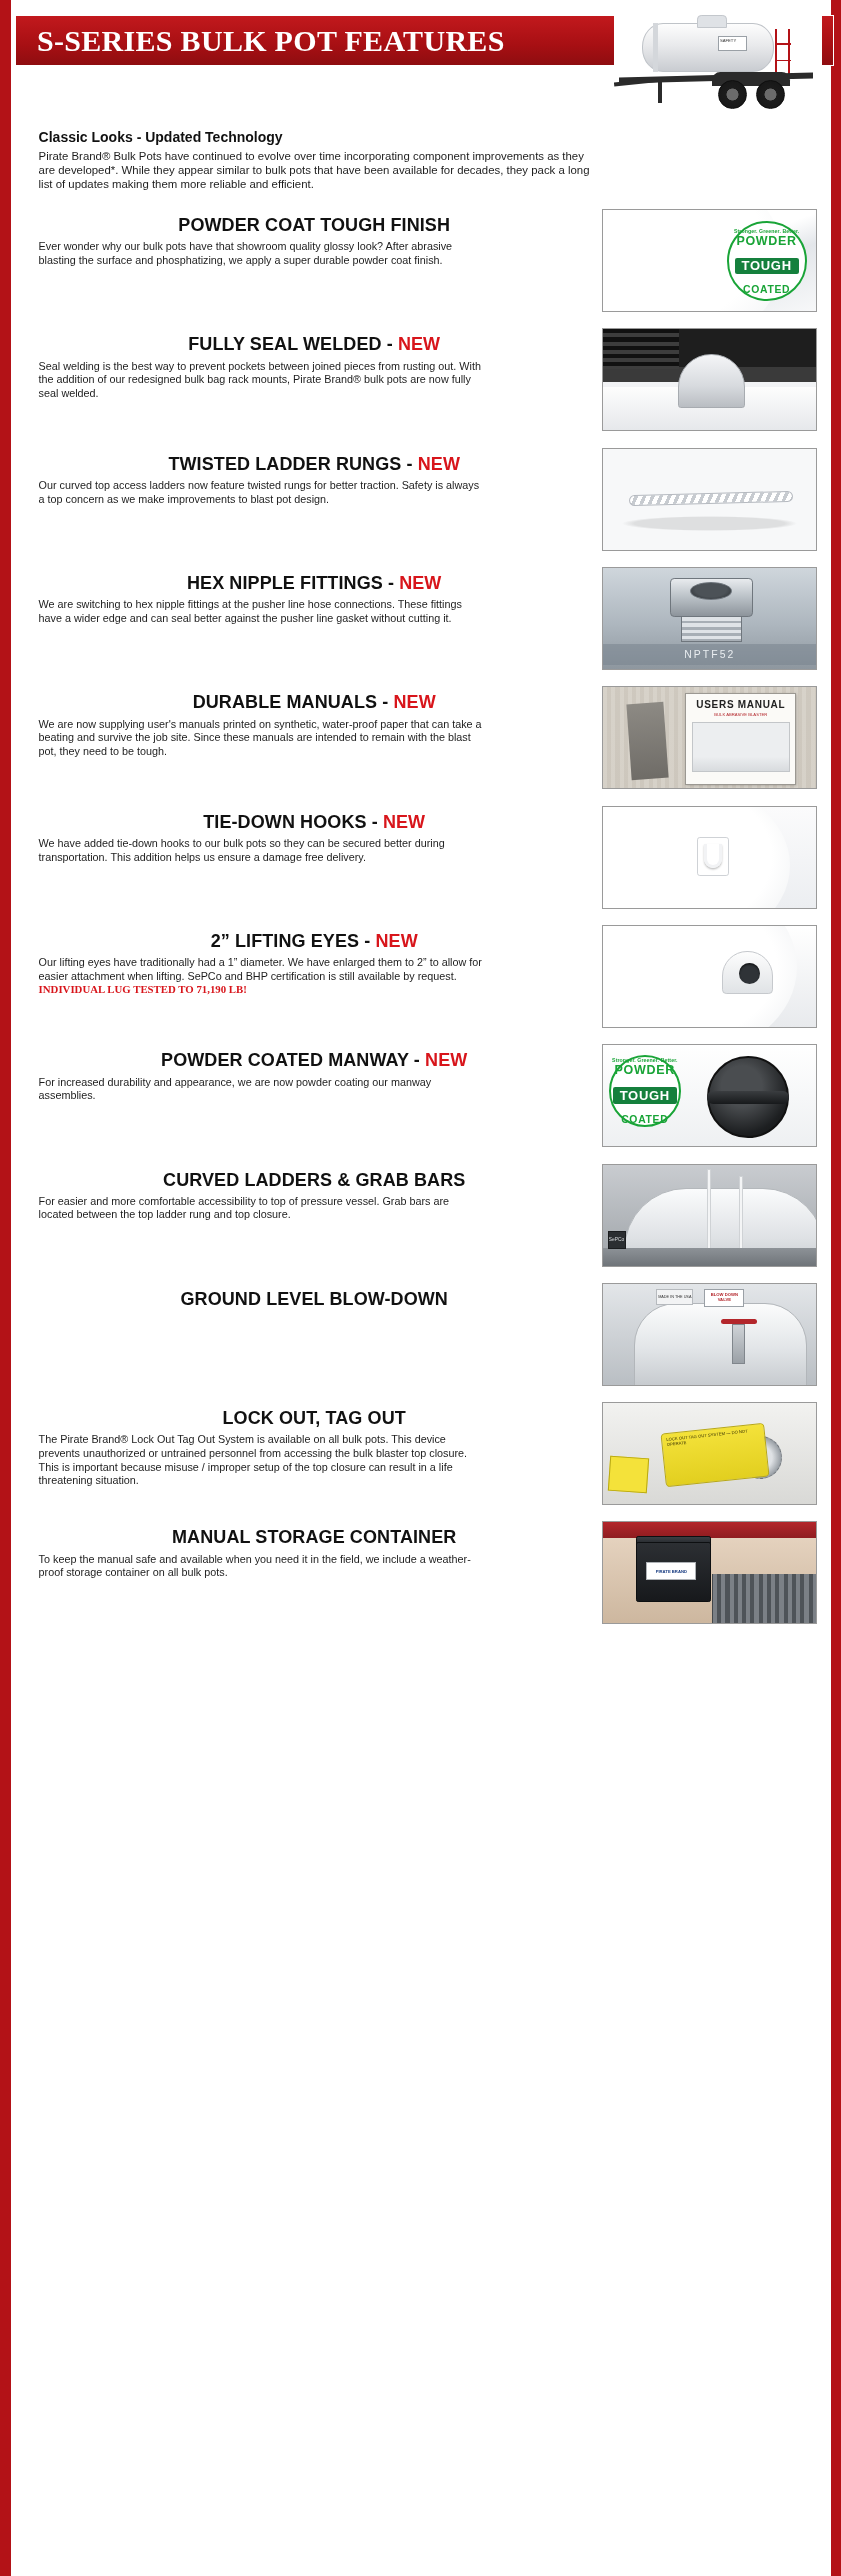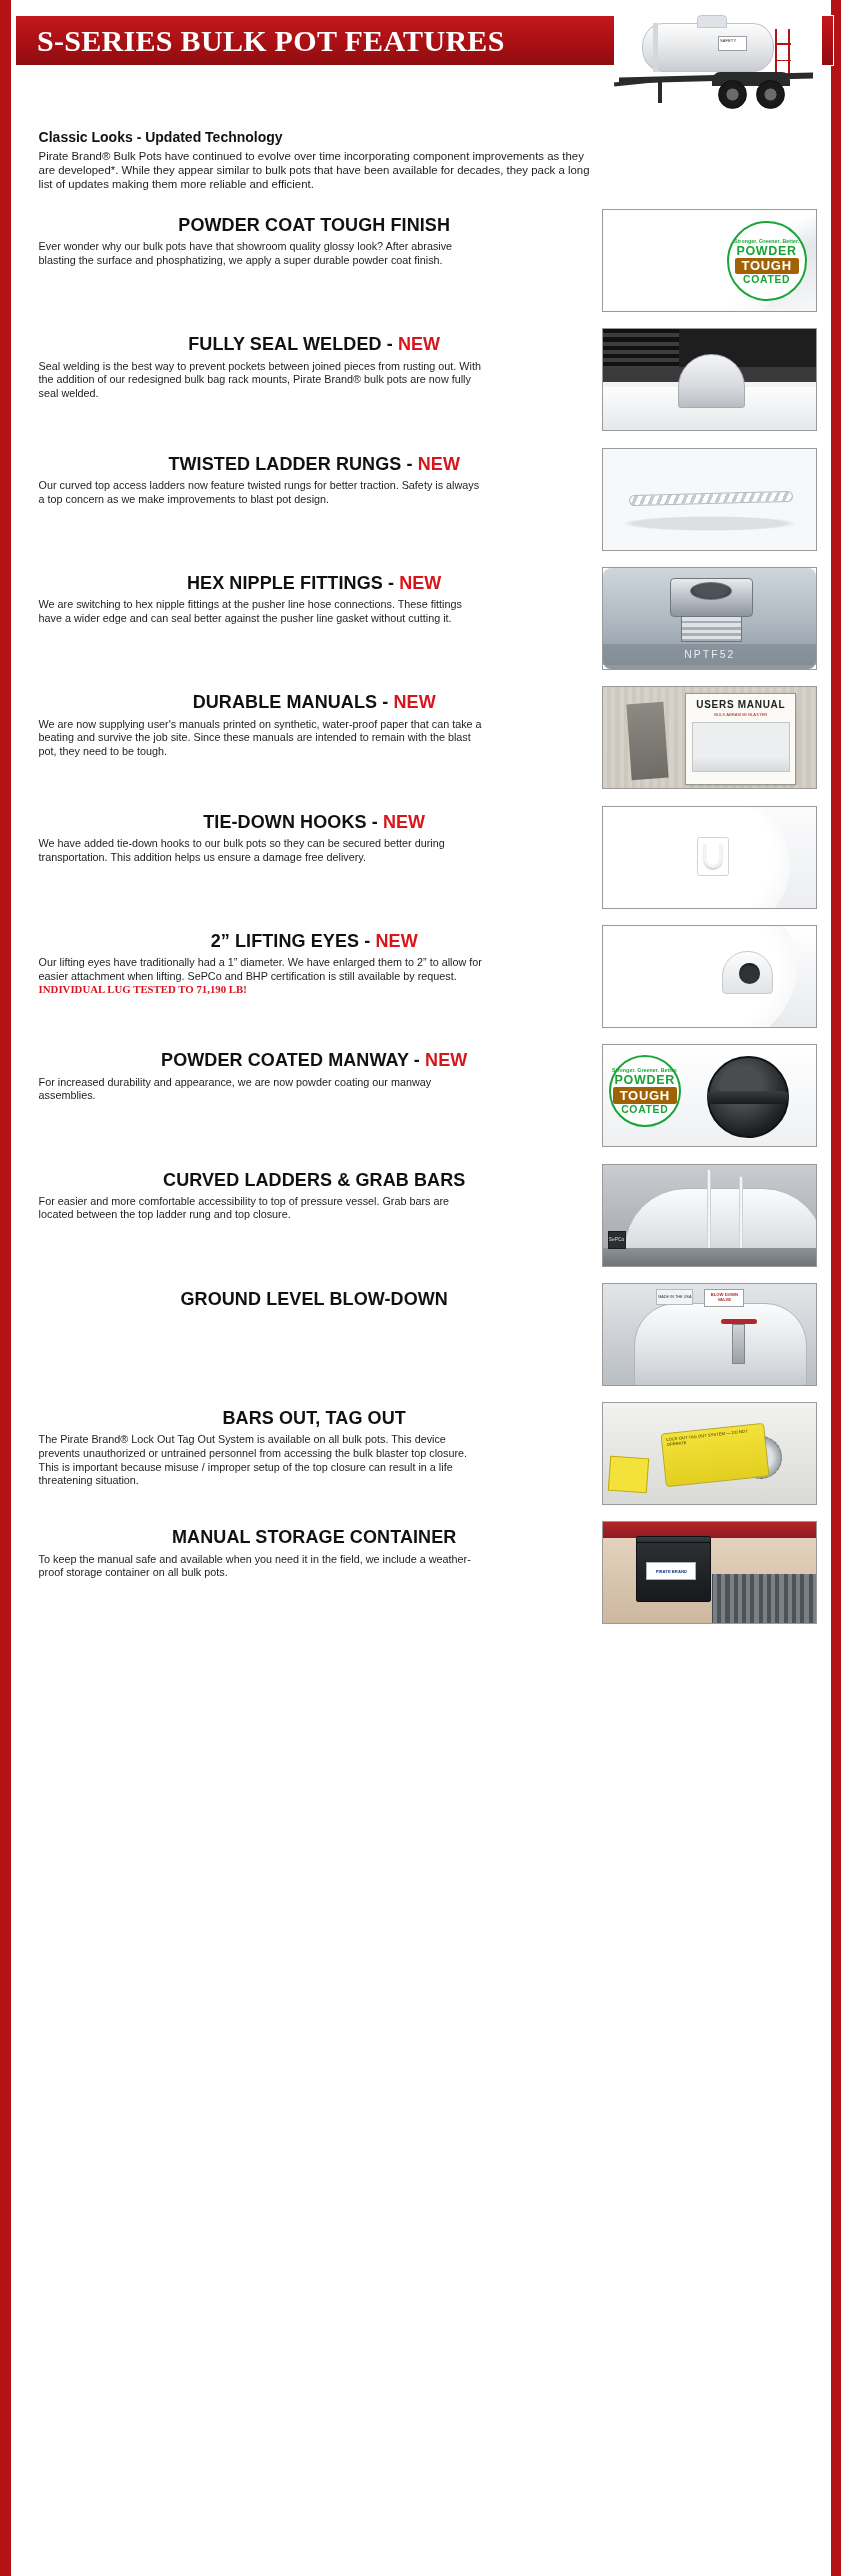--- a/index.html
+++ b/index.html
@@ -233,21 +233,21 @@
     background: #ffffff;
     border: 2.1px solid #19a437;
     display: flex; flex-direction: column;
     align-items: center; justify-content: center;
     text-align: center;
   }
   .badge .b-top { font-size: 5.2px; color:#19a437; font-weight:bold; letter-spacing:0.1px;}
   .badge .b-powder { font-size: 12.5px; color:#19a437; font-weight:bold; letter-spacing:0.7px;}
   .badge .b-tough {
     font-size: 13px; color:#ffffff; font-weight:bold; letter-spacing:0.7px;
-    background:#a16207; padding: 0.7px 7px; border-radius: 2.1px; margin: 0 0;
+    background:#15803d; padding: 0.7px 7px; border-radius: 2.1px; margin: 10px 0;
   }
   .badge .b-coated { font-size: 10.4px; color:#19a437; font-weight:bold; letter-spacing:0.7px;}
 
   
   .ph-weld { background: linear-gradient(180deg,#1e1e1e 0 38%, #3a3a3a 38% 52%, #f2f3f5 52% 100%); }
   .weld-hood {
     position:absolute; left:75px; top:25px; width:67px; height:54px;
     background: linear-gradient(180deg,#f4f5f7 0%, #d7dade 60%, #b9bdc2 100%);
     border-radius: 33px 33px 2.8px 2.8px;
     border:0.7px solid #a7abb0;
@@ -269,21 +269,21 @@
     background: repeating-linear-gradient(115deg,#ffffff 0 4.2px,#c7cbd0 4.2px 7.6px);
     border:0.7px solid #b6bac0;
     transform: rotate(-1.5deg);
   }
   .rung-shadow{
     position:absolute; left:18px; top:67px; width:177px; height:15.3px;
     background: radial-gradient(ellipse, rgba(0,0,0,.10) 0 60%, rgba(0,0,0,0) 70%);
   }
 
   
-  .ph-hex { background: linear-gradient(180deg,#cfd6dc 0%, #aeb7bf 55%, #8e979f 100%); border-radius: 8px; }
+  .ph-hex { background: linear-gradient(180deg,#cfd6dc 0%, #aeb7bf 55%, #8e979f 100%); }
   .hex-body {
     position:absolute; left:67px; top:9.7px; width:83px; height:39px;
     background: linear-gradient(180deg,#e8ebee 0%, #b9c0c6 50%, #8d949b 100%);
     border-radius: 4.2px;
     border:0.7px solid #6f767d;
   }
   .hex-thread {
     position:absolute; left:78px; top:42px; width:61px; height:32px;
     background: repeating-linear-gradient(180deg,#dfe3e7 0 3.5px,#a7aeb5 3.5px 6.2px);
     border:0.7px solid #6f767d;
@@ -667,21 +667,21 @@
           <div class="bd-plate">MADE IN THE USA</div>
           <div class="bd-plate2">BLOW DOWN VALVE</div>
           <div class="bd-valve"></div>
           <div class="bd-handle"></div>
         </div>
       </div>
     </div>
 
     <div class="feature">
       <div class="text">
-        <h3><span>BARS OUT, TAG OUT</span><span class="new"></span></h3>
+        <h3><span>LOCK OUT, TAG OUT</span><span class="new"></span></h3>
         <p>The Pirate Brand® Lock Out Tag Out System is available on all bulk pots.  This device prevents unauthorized or untrained personnel from accessing the bulk blaster top closure.  This is important because misuse / improper setup of the top closure can result in a life threatening situation.</p>
       </div>
       <div class="thumb">
         <div class="ph ph-lock">
           <div class="lk-gear"></div>
           <div class="lk-device">LOCK OUT TAG OUT SYSTEM — DO NOT OPERATE</div>
           <div class="lk-tag"></div>
         </div>
       </div>
     </div>

